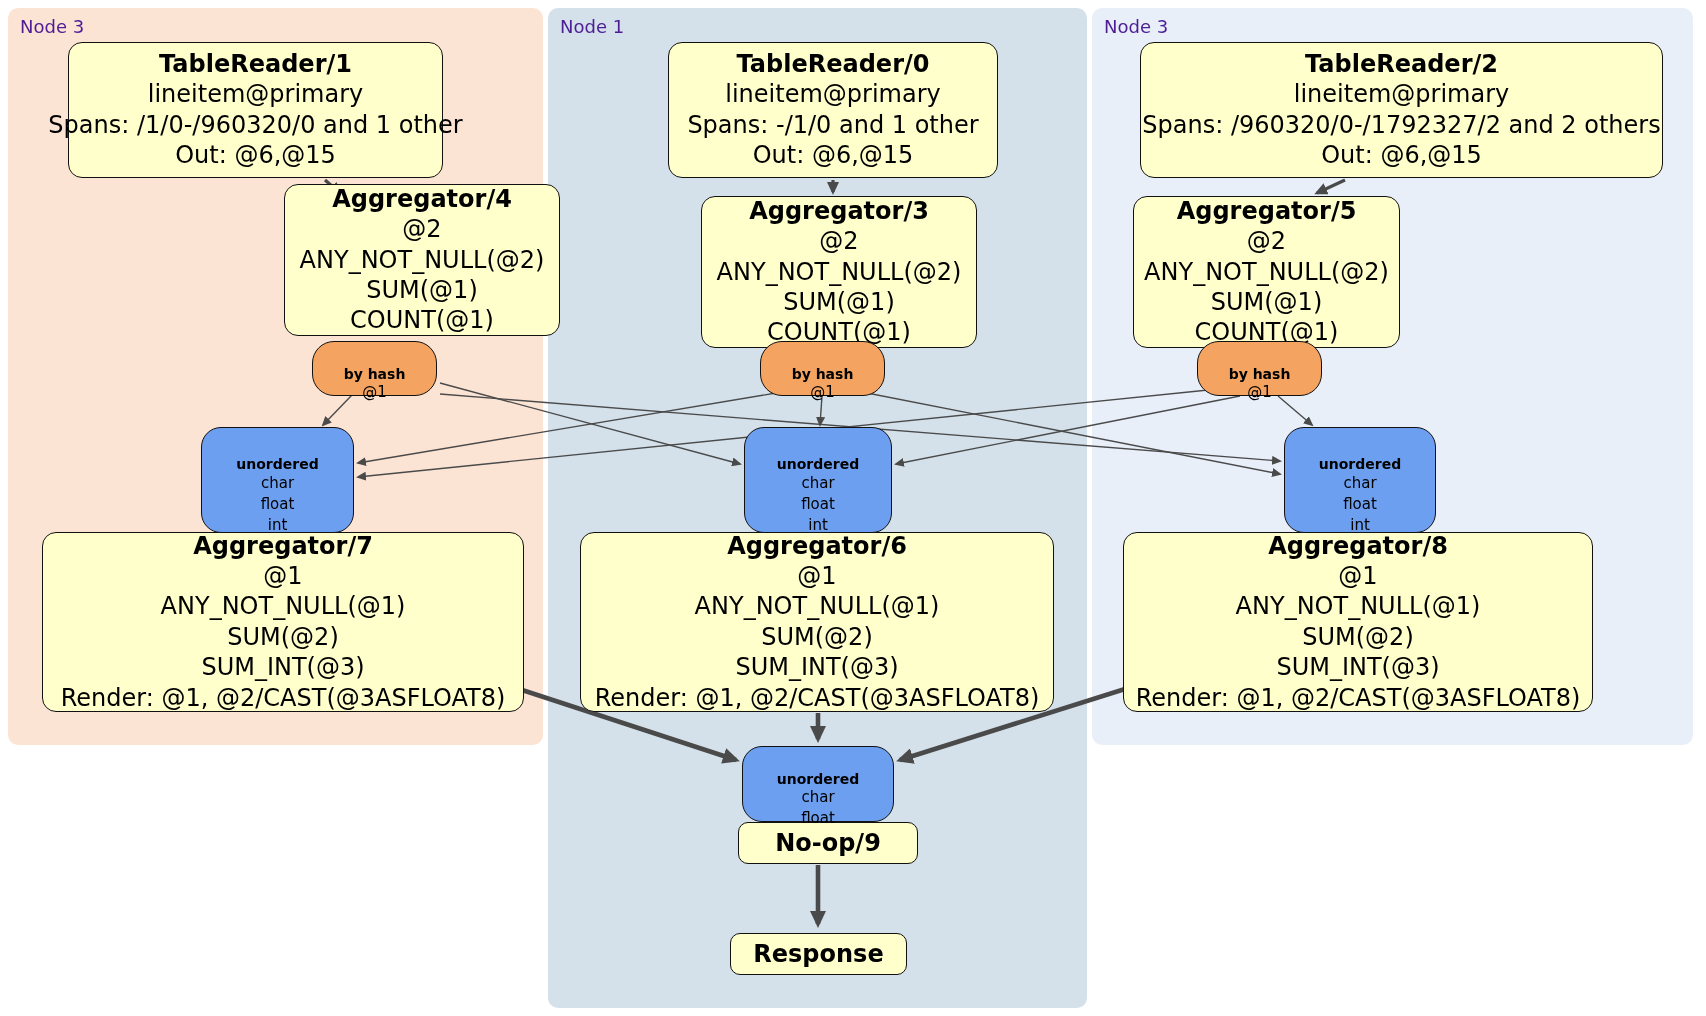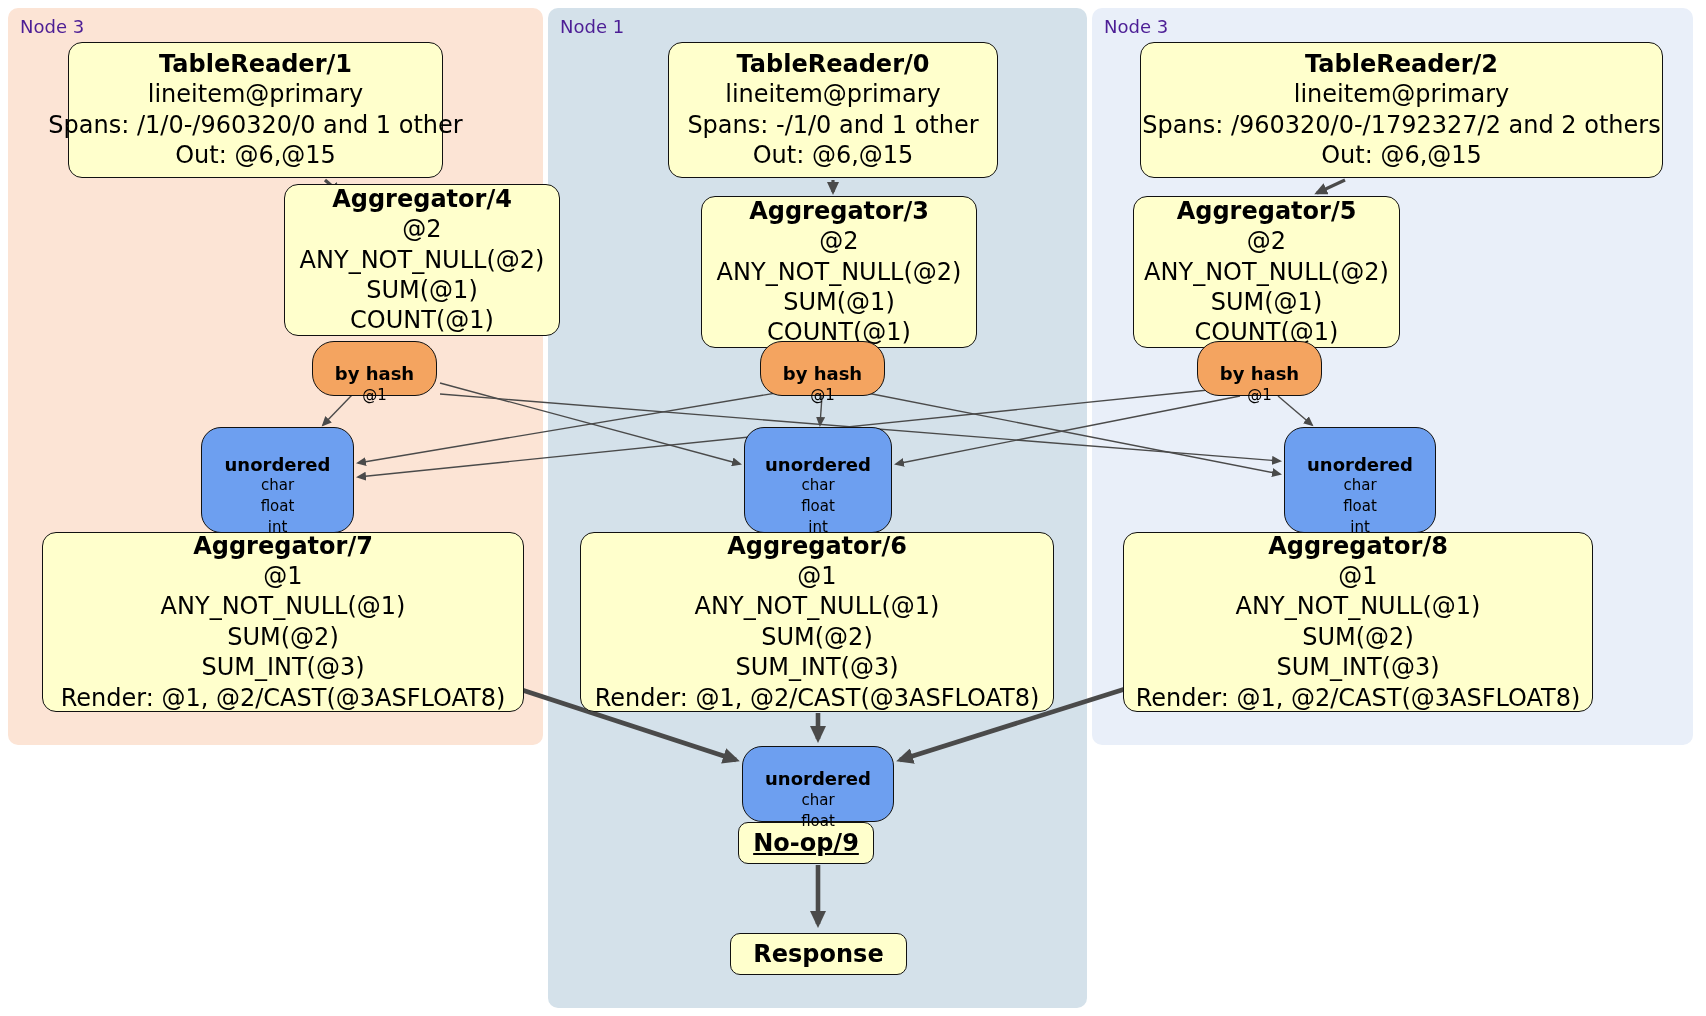--- a/index.html
+++ b/index.html
@@ -19,21 +19,21 @@
   .proc-title{font-weight:bold;font-size:24px;line-height:1.25;white-space:nowrap;}
   .proc-line{font-size:24px;line-height:1.27;white-space:nowrap;}
   .mini{border-radius:10px;}
   .router,.sync{
     position:absolute;z-index:4;border:1.7px solid #111;box-sizing:border-box;
     display:flex;flex-direction:column;justify-content:center;align-items:center;
     text-align:center;
   }
   .router{background:var(--router-fill);border-radius:22px;}
   .sync{background:var(--sync-fill);border-radius:20px;}
-  .small-title{font-weight:bold;font-size:18px;line-height:1.2;white-space:nowrap;margin-top:32px;}
+  .small-title{font-weight:bold;font-size:14px;line-height:1.2;white-space:nowrap;margin-top:32px;}
   .small-line{font-size:15px;line-height:1.4;white-space:nowrap;}
   .edge{stroke:var(--edge);fill:none;}
   .edge-thin{stroke-width:1.4;}
   .edge-mid{stroke-width:3.2;}
   .edge-thick{stroke-width:4.6;}
   .ah{fill:var(--edge);}
 </style>
 </head>
 <body>
 
@@ -179,20 +179,20 @@
     <div class="small-line">char</div>
     <div class="small-line">float</div>
     <div class="small-line">int</div>
   </div>
   <div class="sync" style="left:742px;top:746px;width:152px;height:76px;">
     <div class="small-title">unordered</div>
     <div class="small-line">char</div>
     <div class="small-line">float</div>
   </div>
 
-  <div class="proc mini" style="left:738px;top:822px;width:136px;height:42px;padding:2px 12px;text-decoration:underline;">
+  <div class="proc mini" style="left:738px;top:822px;width:180px;height:42px;padding:2px 12px;">
     <div class="proc-title">No-op/9</div>
   </div>
   <div class="proc mini" style="left:730px;top:933px;width:177px;height:42px;padding:2px 4px;">
     <div class="proc-title">Response</div>
   </div>
 
 </div>
 
 </body></html>

